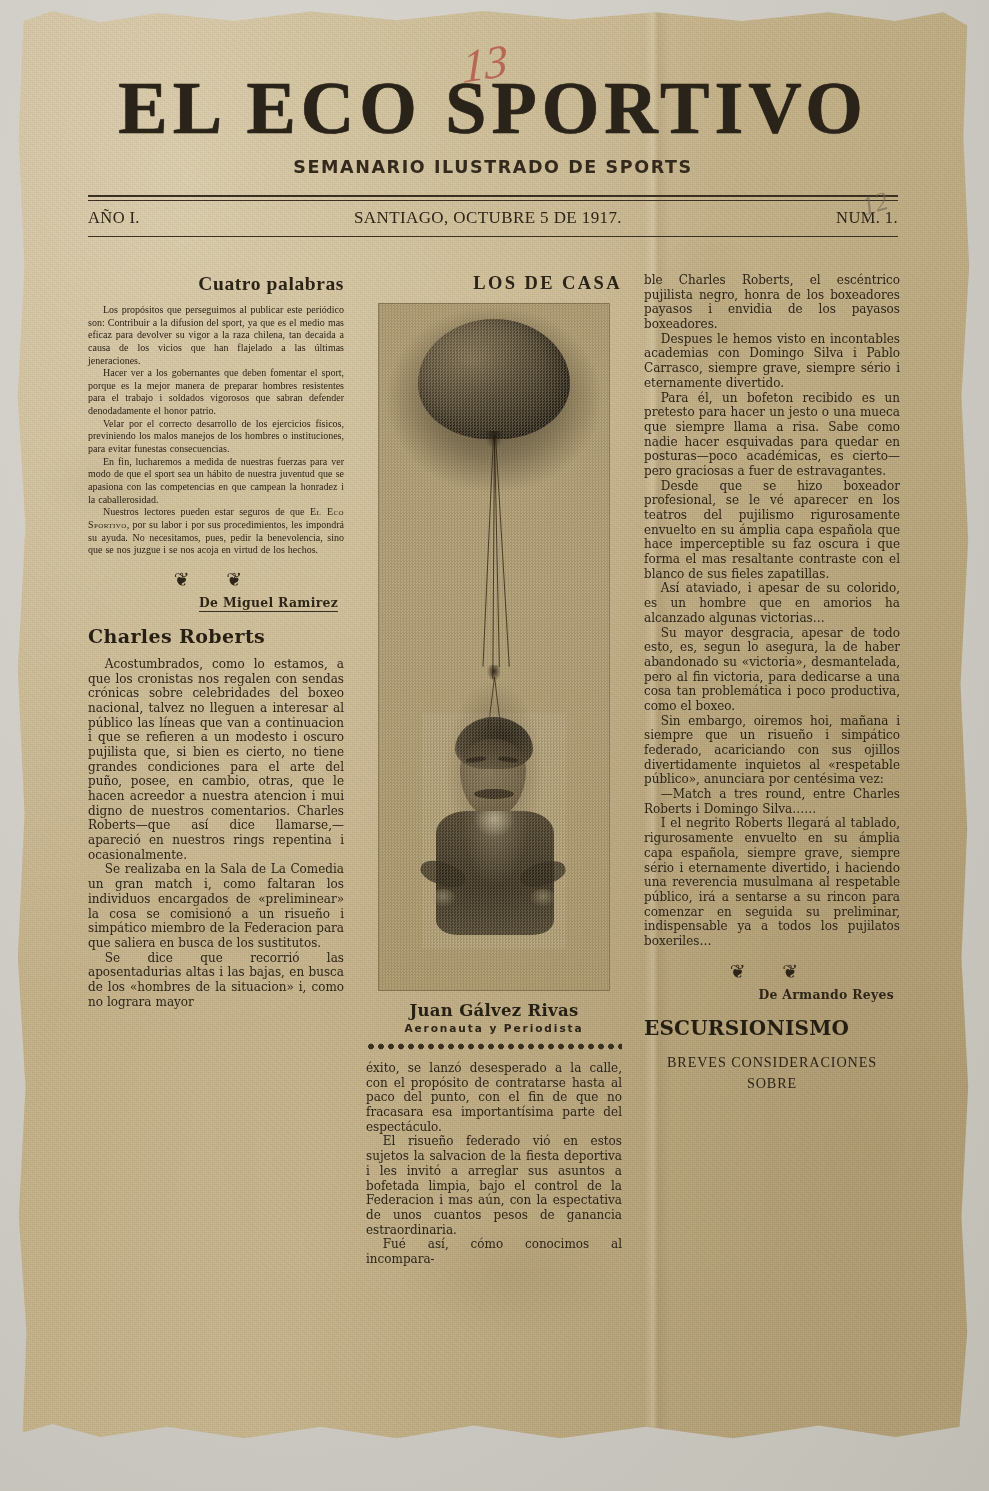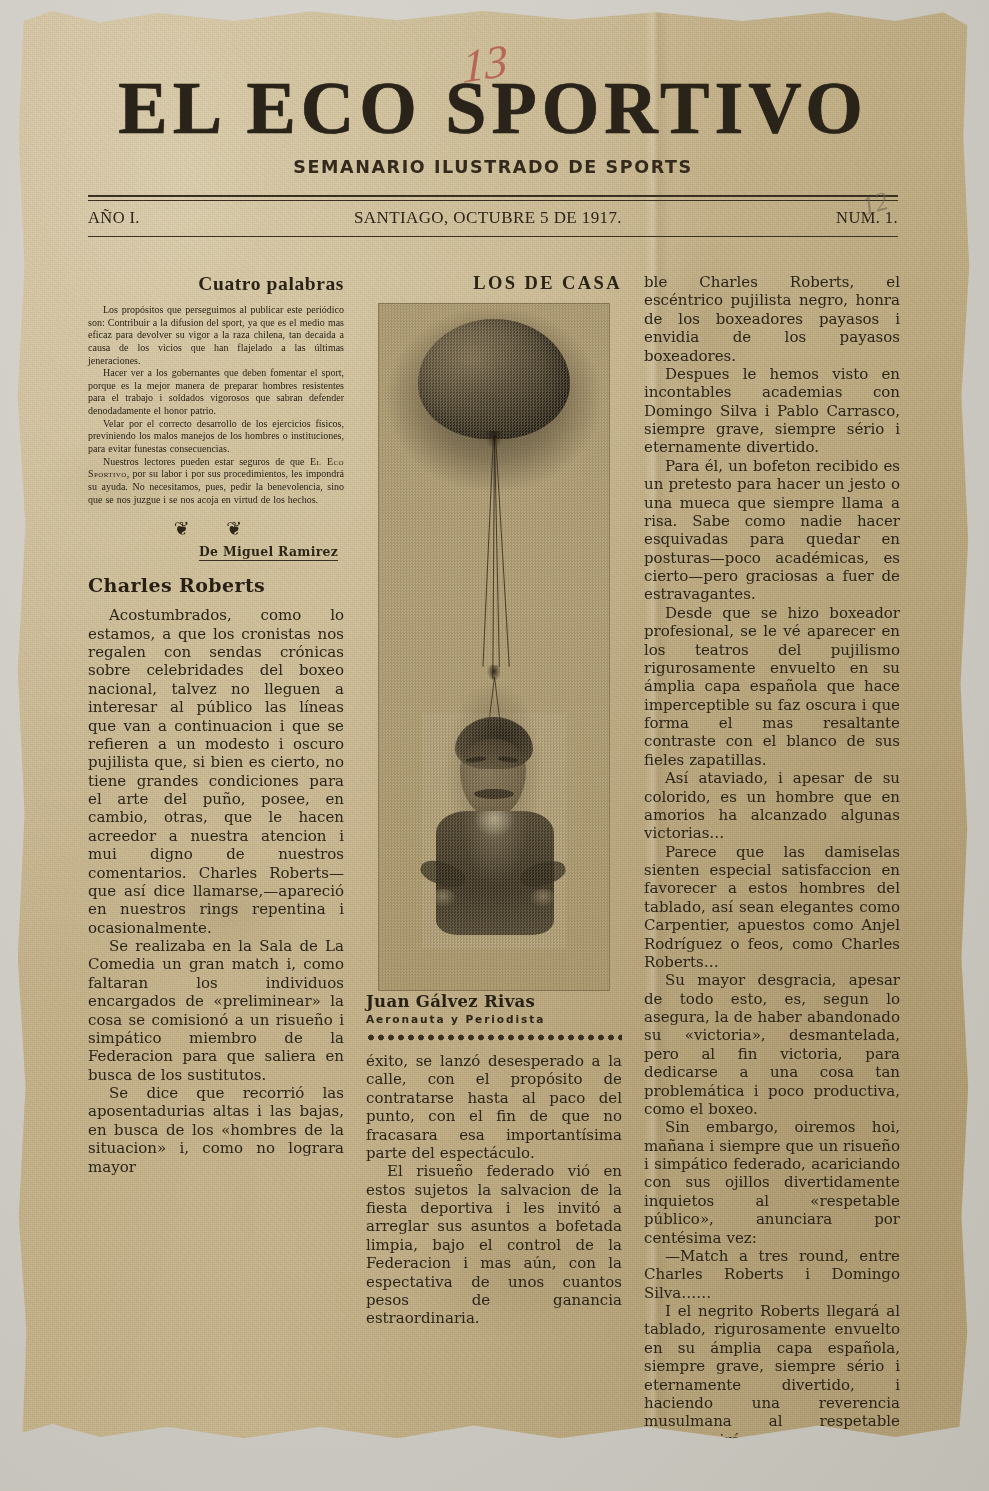--- a/index.html
+++ b/index.html
@@ -196,21 +196,21 @@
     text-align: justify;
     text-indent: 1.5em;
     color: #2a2317;
     word-spacing: 0.5px;
     hyphens: manual;
   }
   
   .body-sans p {
     margin: 0;
     font-family: "DejaVu Serif", serif;
-    font-size: 15px;
+    font-size: 12px;
     line-height: 1.225;
     text-align: justify;
     text-indent: 1.4em;
     color: #2b2418;
     word-spacing: 0.2px;
   }
   .body-sans p.noindent, .body-serif p.noindent { text-indent: 0; }
   .smallcaps { font-variant: small-caps; letter-spacing: 0.4px; }
 
   
@@ -383,21 +383,22 @@
   .p-hand.l { left: 8px; }
   .p-hand.r { left: 108px; }
   .portrait::after {
     content: "";
     position: absolute; inset: 0;
     background-image: repeating-conic-gradient(from 0deg at 50% 50%, rgba(226,218,196,0.18) 0% 25%, rgba(0,0,0,0) 25% 50%);
     background-size: 3px 3px;
   }
 
   .fig-caption {
-    margin-top: 1px;
+    text-align: center;
+    margin-top: 10px;
   }
   .fig-name {
     font-family: "DejaVu Serif", serif;
     font-weight: bold;
     font-size: 16.5px;
     letter-spacing: 0.3px;
     color: #272015;
   }
   .fig-role {
     font-family: "DejaVu Sans", sans-serif;
@@ -465,20 +466,21 @@
 
       <div class="columns">
 
         <div class="col">
           <div class="col-head">Cuatro palabras</div>
 
           <div class="body-serif">
             <p>Los propósitos que perseguimos al publicar este periódico son: Contribuir a la difusion del sport, ya que es el medio mas eficaz para devolver su vigor a la raza chilena, tan decaida a causa de los vicios que han flajelado a las últimas jeneraciones.</p>
             <p>Hacer ver a los gobernantes que deben fomentar el sport, porque es la mejor manera de preparar hombres resistentes para el trabajo i soldados vigorosos que sabran defender denodadamente el honor patrio.</p>
             <p>Velar por el correcto desarrollo de los ejercicios físicos, previniendo los malos manejos de los hombres o instituciones, para evitar funestas consecuencias.</p>
+            <p>En fin, lucharemos a medida de nuestras fuerzas para ver modo de que el sport sea un hábito de nuestra juventud que se apasiona con las competencias en que campean la honradez i la caballerosidad.</p>
             <p><span>Nuestros lectores pueden estar seguros de que </span><span class="smallcaps">El Eco Sportivo</span><span>, por su labor i por sus procedimientos, les impondrá su ayuda. No necesitamos, pues, pedir la benevolencia, sino que se nos juzgue i se nos acoja en virtud de los hechos.</span></p>
           </div>
 
           <div class="florets">❦ ❦</div>
           <div class="byline-wrap">
             <span class="byline">De Miguel Ramirez</span>
           </div>
 
           <div class="story-head">Charles Roberts</div>
 
@@ -522,31 +524,31 @@
               <div class="fig-name">Juan Gálvez Rivas</div>
               <div class="fig-role">Aeronauta y Periodista</div>
             </div>
           </div>
 
           <div class="orn-rule"></div>
 
           <div class="body-sans">
             <p class="noindent">éxito, se lanzó desesperado a la calle, con el propósito de contratarse hasta al paco del punto, con el fin de que no fracasara esa importantísima parte del espectáculo.</p>
             <p>El risueño federado vió en estos sujetos la salvacion de la fiesta deportiva i les invitó a arreglar sus asuntos a bofetada limpia, bajo el control de la Federacion i mas aún, con la espectativa de unos cuantos pesos de ganancia estraordinaria.</p>
+            <p>Fué así, cómo conocimos al incompara-</p>
           </div>
         </div>
 
         <div class="col">
           <div class="body-sans">
             <p class="noindent">ble Charles Roberts, el escéntrico pujilista negro, honra de los boxeadores payasos i envidia de los payasos boxeadores.</p>
             <p>Despues le hemos visto en incontables academias con Domingo Silva i Pablo Carrasco, siempre grave, siempre sério i eternamente divertido.</p>
             <p>Para él, un bofeton recibido es un pretesto para hacer un jesto o una mueca que siempre llama a risa. Sabe como nadie hacer esquivadas para quedar en posturas—poco académicas, es cierto—pero graciosas a fuer de estravagantes.</p>
             <p>Desde que se hizo boxeador profesional, se le vé aparecer en los teatros del pujilismo rigurosamente envuelto en su ámplia capa española que hace imperceptible su faz oscura i que forma el mas resaltante contraste con el blanco de sus fieles zapatillas.</p>
             <p>Así ataviado, i apesar de su colorido, es un hombre que en amorios ha alcanzado algunas victorias…</p>
-            <p>Parece que las damiselas sienten especial satisfaccion en favorecer a estos hombres del tablado, así sean elegantes como Carpentier, apuestos como Anjel Rodríguez o feos, como Charles Roberts…</p>
             <p>Su mayor desgracia, apesar de todo esto, es, segun lo asegura, la de haber abandonado su «victoria», desmantelada, pero al fin victoria, para dedicarse a una cosa tan problemática i poco productiva, como el boxeo.</p>
             <p>Sin embargo, oiremos hoi, mañana i siempre que un risueño i simpático federado, acariciando con sus ojillos divertidamente inquietos al «respetable público», anunciara por centésima vez:</p>
             <p>—Match a tres round, entre Charles Roberts i Domingo Silva……</p>
             <p>I el negrito Roberts llegará al tablado, rigurosamente envuelto en su ámplia capa española, siempre grave, siempre sério i eternamente divertido, i haciendo una reverencia musulmana al respetable público, irá a sentarse a su rincon para comenzar en seguida su preliminar, indispensable ya a todos los pujilatos boxeriles…</p>
           </div>
 
           <div class="florets">❦ ❦</div>
           <div class="byline-wrap">
             <span class="byline nounder">De Armando Reyes</span>
           </div>

